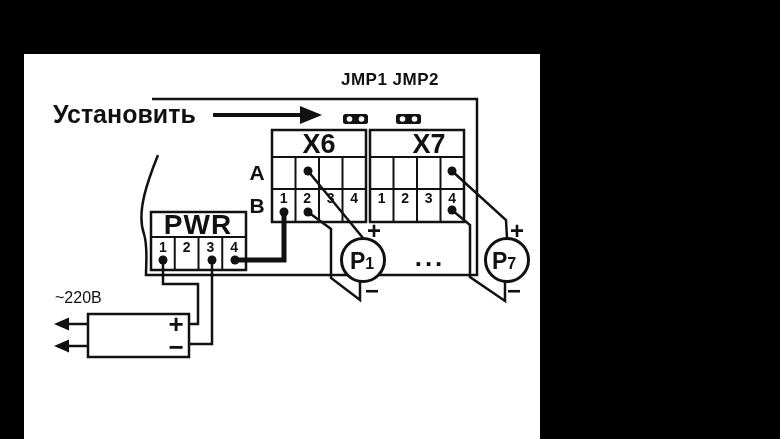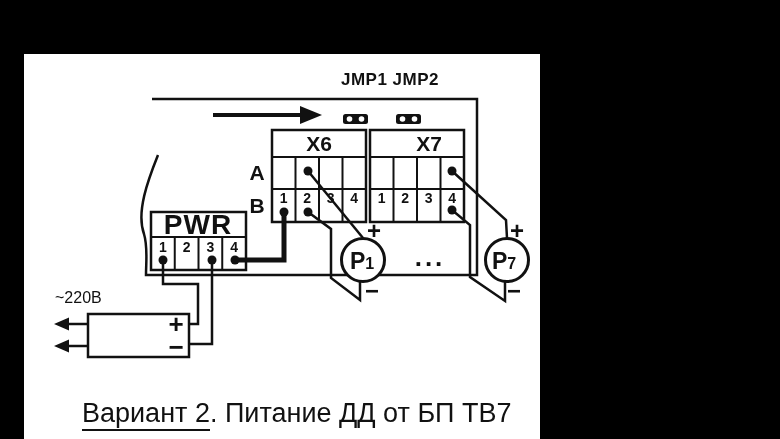--- a/index.html
+++ b/index.html
@@ -4,21 +4,21 @@
 <style>
   html,body{margin:0;padding:0;}
   body{font-family:"Liberation Sans",sans-serif;background:#000;}
   #frame{position:relative;width:780px;height:439px;background:#000;overflow:hidden;margin-top:32px;}
   #canvas{position:absolute;left:24px;top:22px;width:516px;height:395px;background:#fff;}
   #diagram-svg{position:absolute;left:0;top:0;}
   .lbl{position:absolute;color:#111;white-space:nowrap;}
   .ctr{transform:translate(-50%,-50%);}
   .jmp{font-size:17px;font-weight:bold;letter-spacing:.5px;}
   .install{font-size:25px;font-weight:bold;line-height:24px;}
-  .conn{font-size:21px;font-weight:bold;}
+  .conn{font-size:27px;font-weight:bold;}
   .rowlbl{font-size:21px;font-weight:bold;}
   .pin{font-size:14px;font-weight:bold;}
   .pwr{font-size:28px;font-weight:bold;letter-spacing:1px;}
   .sensor-main{font-size:23px;font-weight:bold;}
   .sensor-sub{font-size:16px;font-weight:bold;}
   .sign{font-size:24px;font-weight:bold;}
   .psusign{font-size:26px;font-weight:bold;}
   .dots{font-size:26px;font-weight:bold;letter-spacing:3px;}
   .volt{font-size:16px;}
   .psu{font-size:21px;font-weight:bold;}
@@ -105,20 +105,21 @@
 
       <g>
         <line x1="189" y1="61" x2="278" y2="61" stroke="#111" stroke-width="4"></line>
         <polygon points="276,52 298,61 276,70" fill="#111"></polygon>
       </g>
     </svg>
 
     <div class="lbl jmp ctr" style="left:366px;top:26px;">JMP1 JMP2</div>
 
     <div class="lbl install" style="left:29px;top:48px;">
+      <div>Установить</div>
     </div>
 
     <div class="lbl conn ctr" style="left:295px;top:90px;">X6</div>
     <div class="lbl conn ctr" style="left:405px;top:90px;">X7</div>
 
     <div class="lbl rowlbl ctr" style="left:233px;top:119px;">A</div>
     <div class="lbl rowlbl ctr" style="left:233px;top:152px;">B</div>
 
     <div class="lbl pin ctr" style="left:259.7px;top:144px;">1</div>
     <div class="lbl pin ctr" style="left:283.2px;top:144px;">2</div>
@@ -143,16 +144,15 @@
     <div class="lbl dots ctr" style="left:406px;top:203px;">...</div>
 
     <div class="lbl ctr" style="left:480px;top:207px;"><span class="sensor-main">P</span><span class="sensor-sub">7</span></div>
     <div class="lbl sign ctr" style="left:493px;top:177px;">+</div>
     <div class="lbl sign ctr" style="left:490px;top:237px;">−</div>
 
     <div class="lbl volt" style="left:31px;top:235px;">~220В</div>
     <div class="lbl psusign ctr" style="left:152px;top:270px;">+</div>
     <div class="lbl psusign ctr" style="left:152px;top:293px;">−</div>
 
-    <div class="caption"><span class="ul">Вариант 2</span><span>. Питание ДД от БП ТВ7</span></div>
 
   </div>
 </div>
 
 </body></html>

